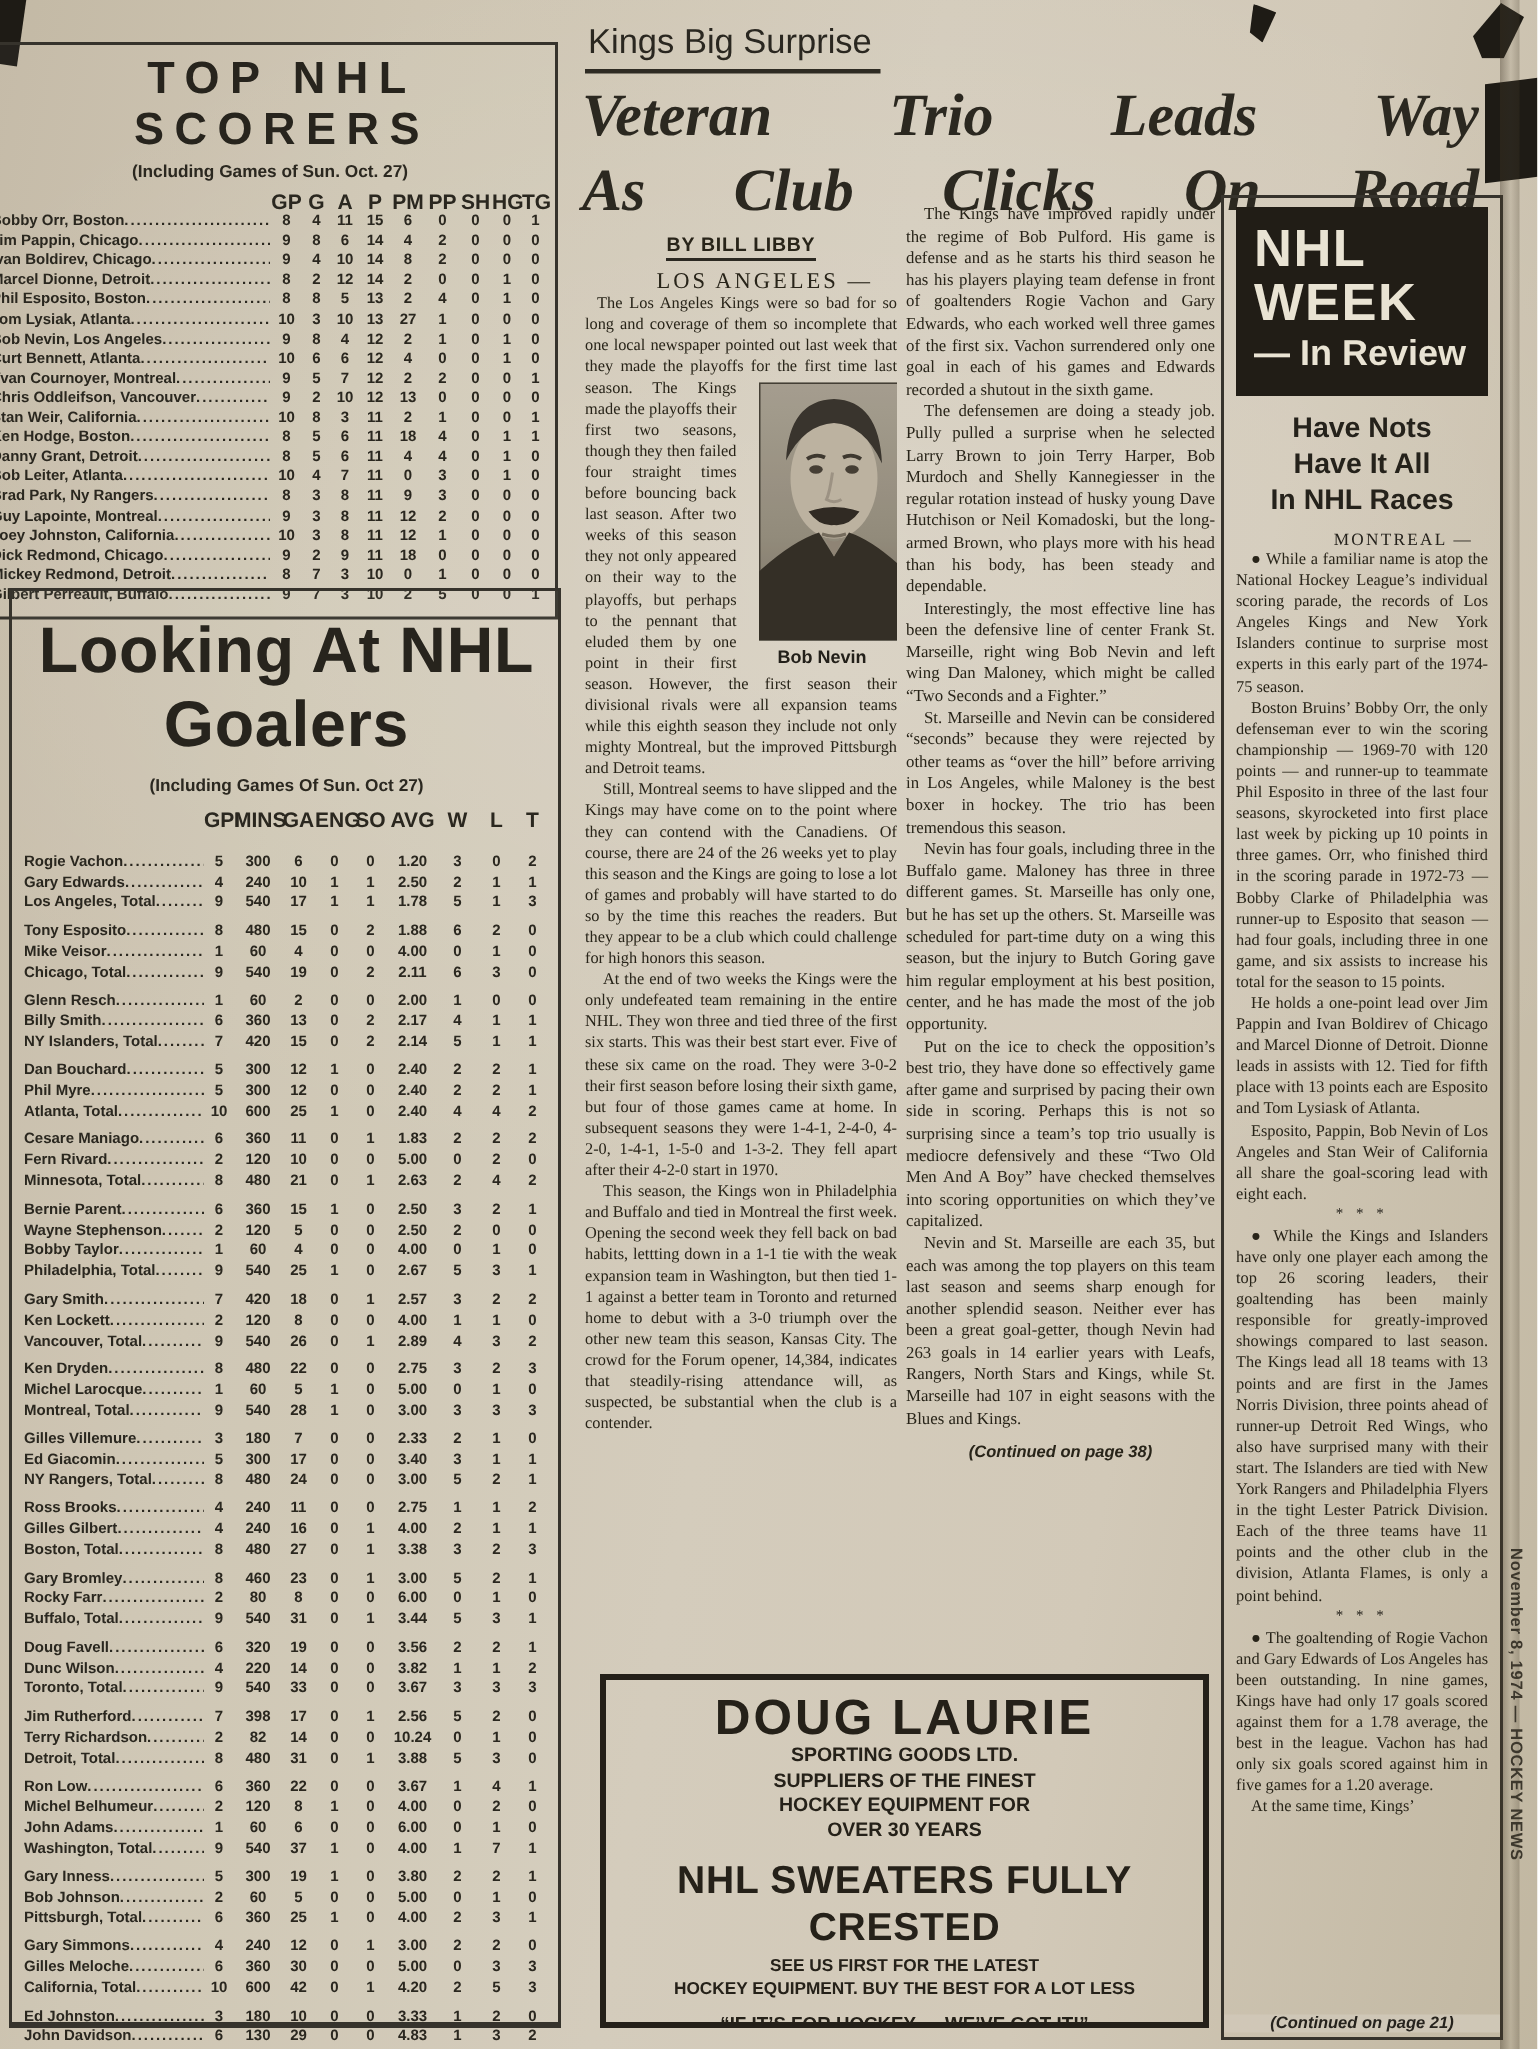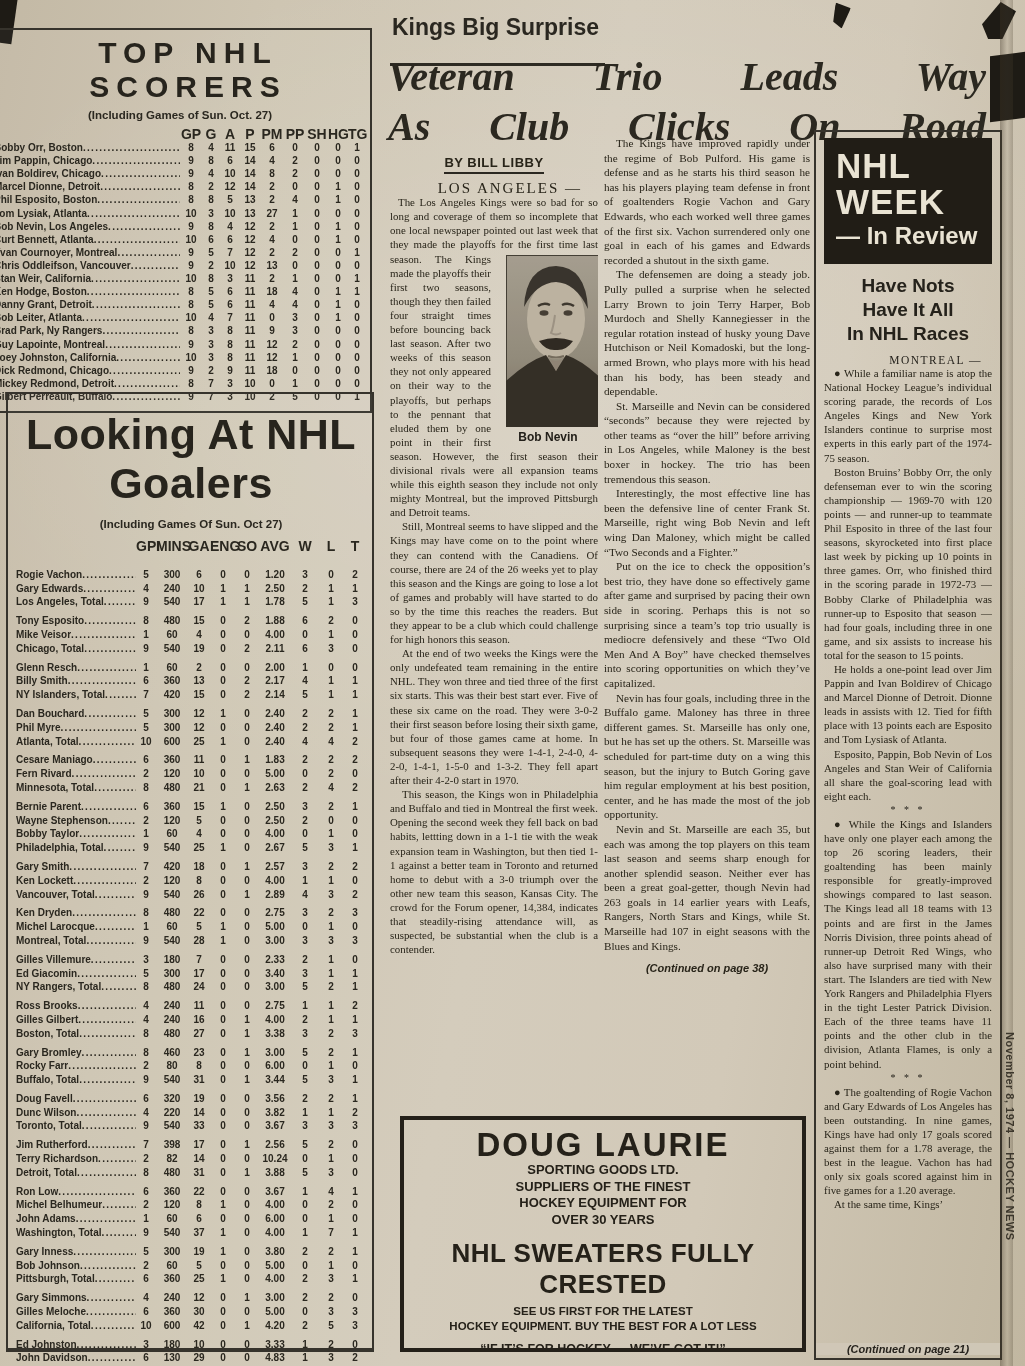--- a/index.html
+++ b/index.html
@@ -23,21 +23,21 @@
   .goalers-box .trow{line-height:13.8px;}
   .thead{margin-top:7px;}
   .thead .st{font-size:14px;}
   .st{text-align:center;}
   .ncell{display:flex;overflow:hidden;white-space:nowrap;}
   .dots{flex:1;overflow:hidden;}
   .dots::after{content:"....................................................................";letter-spacing:1.3px;}
   .ggroup{margin-bottom:5px;}
   .goalers-box .thead{margin:10px 0 14px;}
   
-  .kicker{position:absolute;left:390px;top:14px;font-family:"Liberation Sans",sans-serif;font-weight:700;font-size:23px;color:#2a2720;border-bottom:3px solid #2e2b23;padding:0 6px 22px 2px;}
+  .kicker{position:absolute;left:390px;top:14px;font-family:"Liberation Sans",sans-serif;font-weight:400;font-size:23px;color:#2a2720;border-bottom:3px solid #2e2b23;padding:0 6px 5px 2px;}
   .headline{position:absolute;left:388px;top:52px;width:598px;font-family:Liberation Serif, serif;font-weight:700;font-style:italic;font-size:40px;color:#2b2820;}
   .hl-line{text-align:justify;text-align-last:justify;line-height:50px;}
   .bodycol{position:absolute;font-size:10.9px;line-height:14.1px;text-align:justify;color:#282419;overflow:hidden;}
   .col1{left:390px;top:156px;width:208px;height:952px;}
   .col2{left:604px;top:136px;width:206px;height:976px;line-height:14.6px;font-size:11.2px;}
   .byline-wrap{text-align:center;margin-bottom:7px;}
   .byline{font-family:"Liberation Sans",sans-serif;font-weight:700;font-size:13px;letter-spacing:.5px;border-bottom:2.5px solid #2b2821;padding-bottom:2px;display:inline-block;}
   .dateline{text-align:right;padding-right:16px;letter-spacing:2px;font-size:15px;}
   .body-p{margin:0;text-indent:12px;}
   .body-p.noind{text-indent:8px;}
@@ -956,24 +956,24 @@
         <p class="body-p">At the end of two weeks the Kings were the only undefeated team remaining in the entire NHL. They won three and tied three of the first six starts. This was their best start ever. Five of these six came on the road. They were 3-0-2 their first season before losing their sixth game, but four of those games came at home. In subsequent seasons they were 1-4-1, 2-4-0, 4-2-0, 1-4-1, 1-5-0 and 1-3-2. They fell apart after their 4-2-0 start in 1970.</p>
         <p class="body-p">This season, the Kings won in Philadelphia and Buffalo and tied in Montreal the first week. Opening the second week they fell back on bad habits, lettting down in a 1-1 tie with the weak expansion team in Washington, but then tied 1-1 against a better team in Toronto and returned home to debut with a 3-0 triumph over the other new team this season, Kansas City. The crowd for the Forum opener, 14,384, indicates that steadily-rising attendance will, as suspected, be substantial when the club is a contender.</p>
       </div>
   </div>
 
   <div class="bodycol col2">
     <div>
 
     <p class="body-p">The Kings have improved rapidly under the regime of Bob Pulford. His game is defense and as he starts his third season he has his players playing team defense in front of goaltenders Rogie Vachon and Gary Edwards, who each worked well three games of the first six. Vachon surrendered only one goal in each of his games and Edwards recorded a shutout in the sixth game.</p>
         <p class="body-p">The defensemen are doing a steady job. Pully pulled a surprise when he selected Larry Brown to join Terry Harper, Bob Murdoch and Shelly Kannegiesser in the regular rotation instead of husky young Dave Hutchison or Neil Komadoski, but the long-armed Brown, who plays more with his head than his body, has been steady and dependable.</p>
+        <p class="body-p">Interestingly, the most effective line has been the defensive line of center Frank St. Marseille, right wing Bob Nevin and left wing Dan Maloney, which might be called “Two Seconds and a Fighter.”</p>
         <p class="body-p">St. Marseille and Nevin can be considered “seconds” because they were rejected by other teams as “over the hill” before arriving in Los Angeles, while Maloney is the best boxer in hockey. The trio has been tremendous this season.</p>
-        <p class="body-p">Interestingly, the most effective line has been the defensive line of center Frank St. Marseille, right wing Bob Nevin and left wing Dan Maloney, which might be called “Two Seconds and a Fighter.”</p>
+        <p class="body-p">Nevin has four goals, including three in the Buffalo game. Maloney has three in three different games. St. Marseille has only one, but he has set up the others. St. Marseille was scheduled for part-time duty on a wing this season, but the injury to Butch Goring gave him regular employment at his best position, center, and he has made the most of the job opportunity.</p>
         <p class="body-p">Put on the ice to check the opposition’s best trio, they have done so effectively game after game and surprised by pacing their own side in scoring. Perhaps this is not so surprising since a team’s top trio usually is mediocre defensively and these “Two Old Men And A Boy” have checked themselves into scoring opportunities on which they’ve capitalized.</p>
-        <p class="body-p">Nevin has four goals, including three in the Buffalo game. Maloney has three in three different games. St. Marseille has only one, but he has set up the others. St. Marseille was scheduled for part-time duty on a wing this season, but the injury to Butch Goring gave him regular employment at his best position, center, and he has made the most of the job opportunity.</p>
         <p class="body-p">Nevin and St. Marseille are each 35, but each was among the top players on this team last season and seems sharp enough for another splendid season. Neither ever has been a great goal-getter, though Nevin had 263 goals in 14 earlier years with Leafs, Rangers, North Stars and Kings, while St. Marseille had 107 in eight seasons with the Blues and Kings.</p>
       </div>
     <div class="continued">(Continued on page 38)</div>
   </div>
 
   <section class="review-box">
     <div class="nhlweek">
       <div class="big">NHL</div>
       <div class="big">WEEK</div>
       <div class="mid">— In Review</div>

